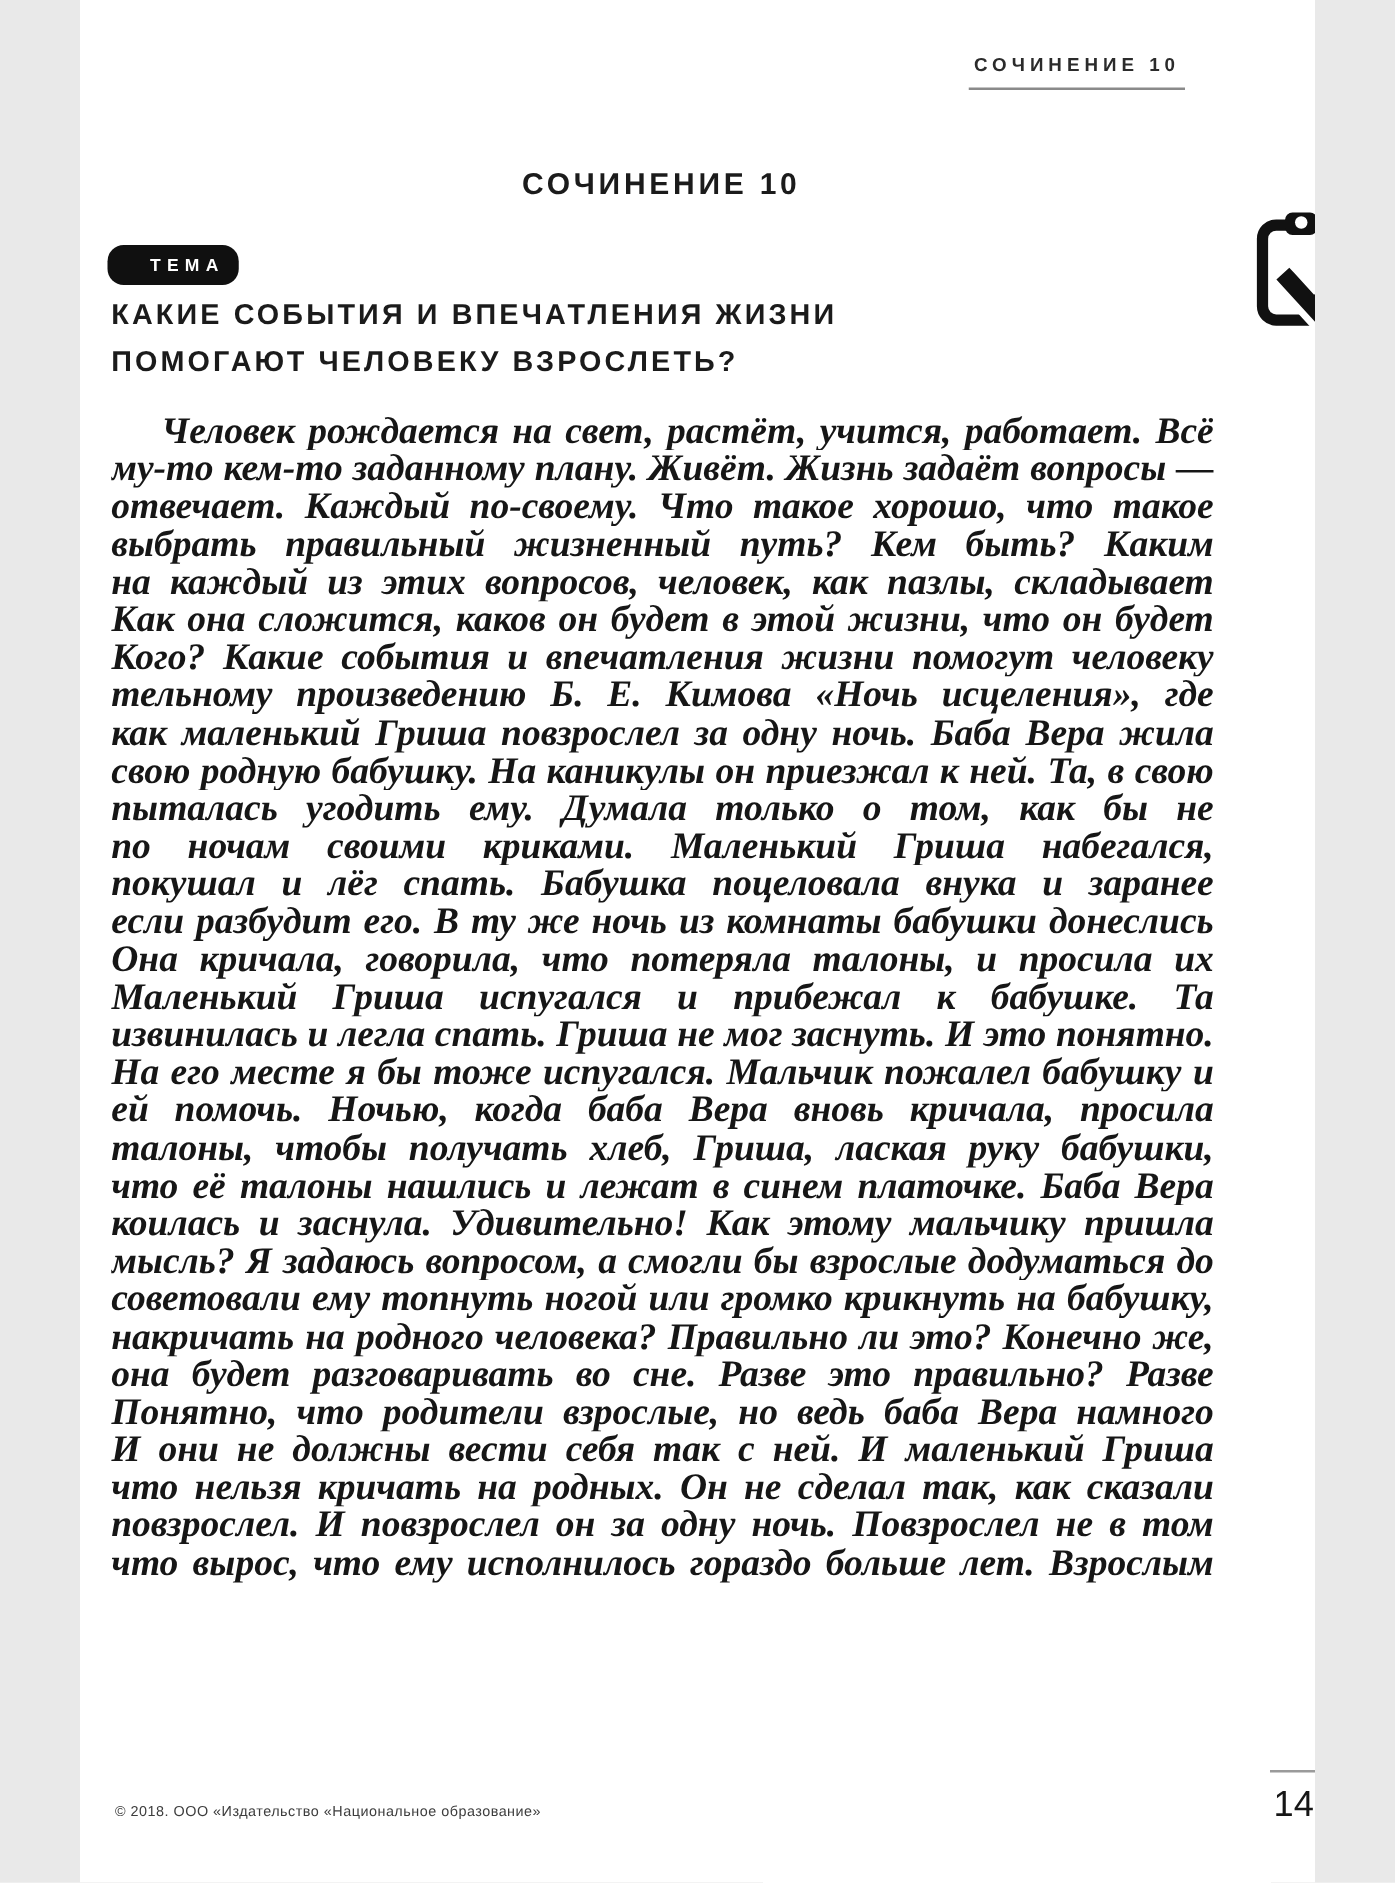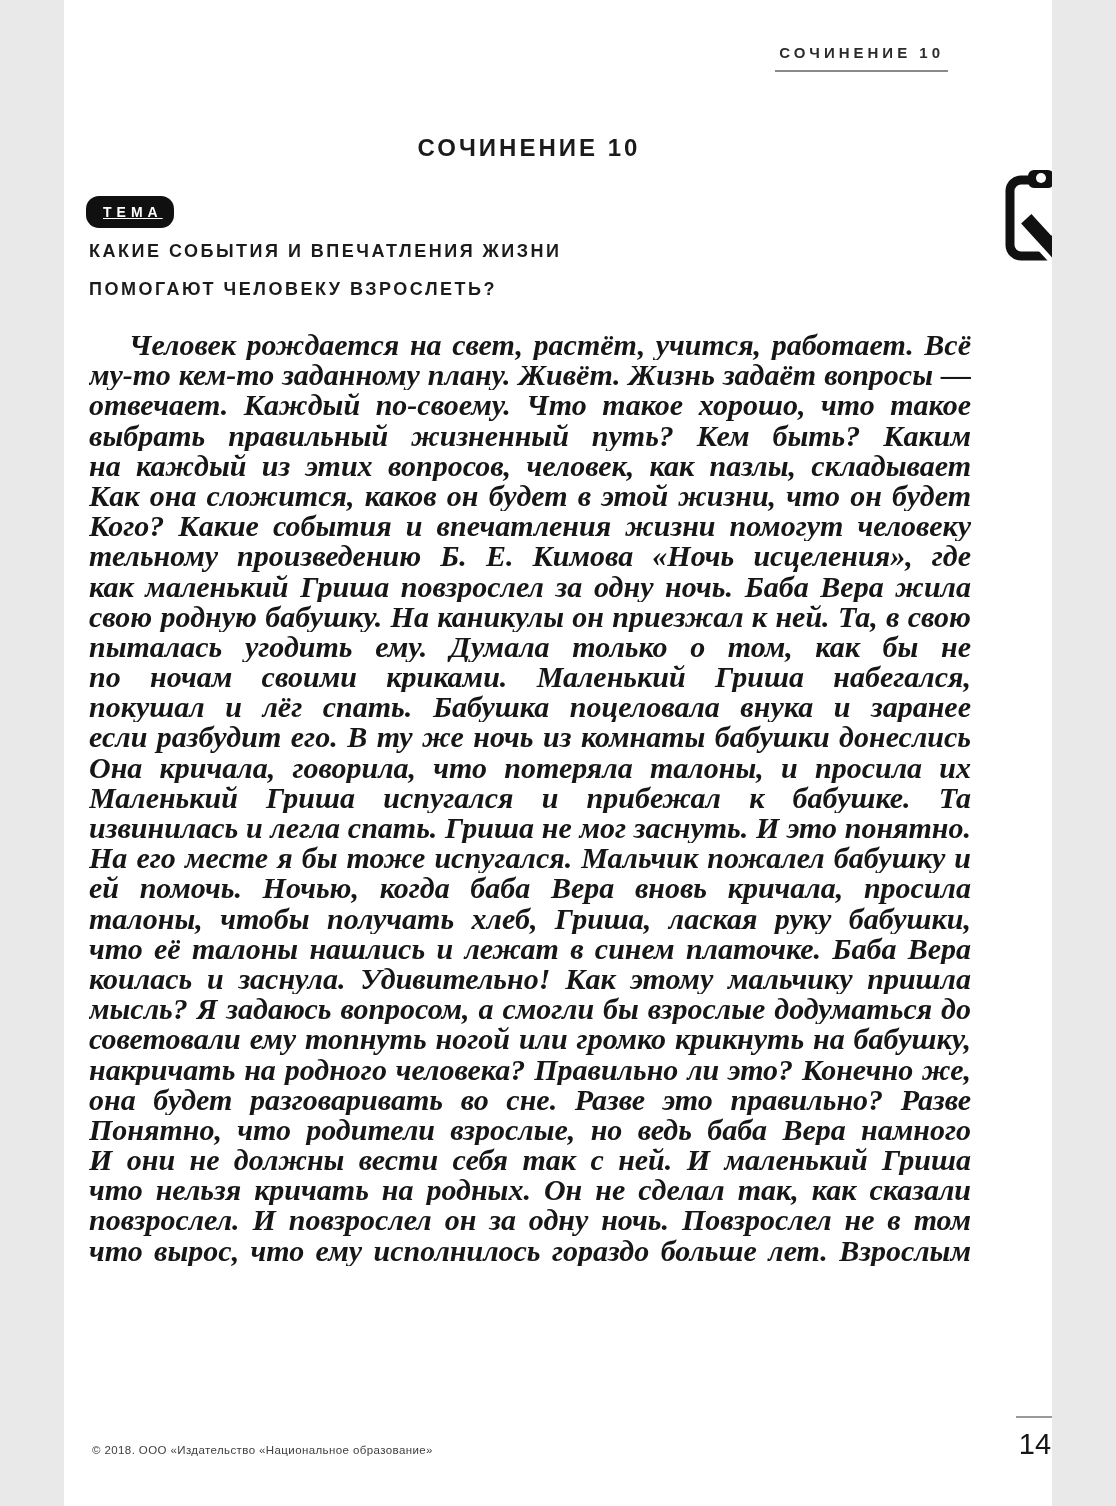--- a/index.html
+++ b/index.html
@@ -32,28 +32,27 @@
     position:absolute;top:134px;left:25px;width:880px;
     text-align:center;
     font-size:24px;font-weight:bold;letter-spacing:3px;
     color:var(--ink);
     white-space:nowrap;
   }
   .tema-badge{
     position:absolute;top:196px;left:22px;
     background:var(--badge-bg);color:var(--badge-text);
     font-size:14px;font-weight:bold;letter-spacing:5px;
-    padding:8px 11px 8px 17px;
+    padding:8px 11px 8px 34px;
     border-radius:13px;
     white-space:nowrap;
-    text-decoration:underline;
   }
   .topic-question{
     position:absolute;top:232px;left:25px;width:700px;
-    font-size:18px;font-weight:bold;letter-spacing:2.5px;
+    font-size:23px;font-weight:bold;letter-spacing:2.5px;
     line-height:38px;color:var(--ink);
   }
   .clipboard-icon{
     position:absolute;top:162px;left:930px;
     width:104px;height:104px;
   }
   .essay{
     position:absolute;top:330px;left:25px;width:882px;
     font-family:"Liberation Serif", serif;
     font-style:italic;

